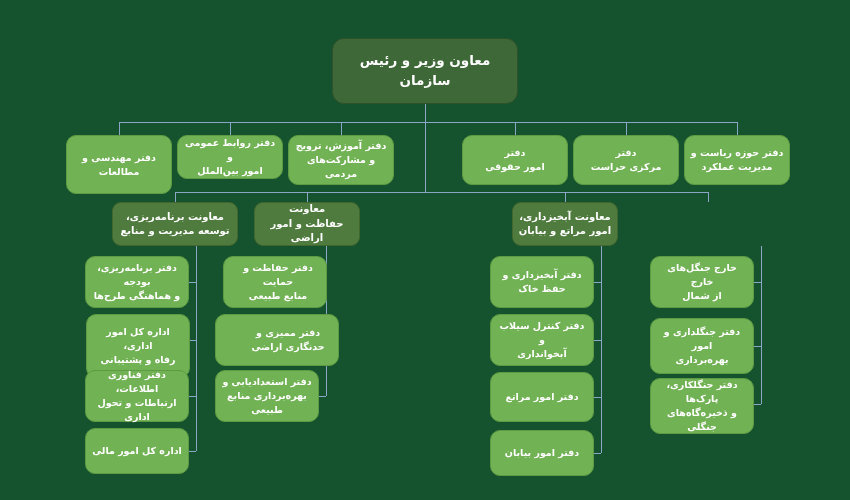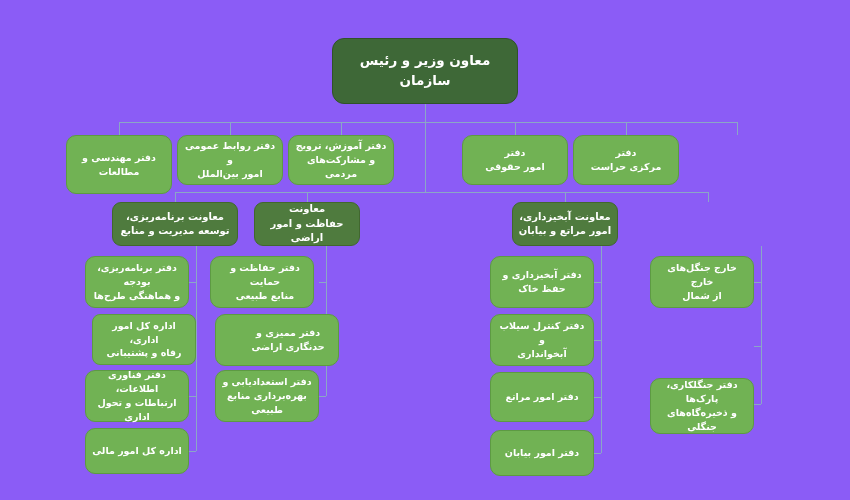--- a/index.html
+++ b/index.html
@@ -1,16 +1,16 @@
 <!DOCTYPE html>
 <html lang="fa"><head>
 <meta charset="utf-8">
 <style>
   html,body{margin:0;padding:0;background:#ffffff;}
-  .canvas{position:relative;width:850px;height:500px;background:#8b5cf6;overflow:hidden;
+  .canvas{position:relative;width:850px;height:500px;background:#14532d;overflow:hidden;
           font-family:"DejaVu Sans",sans-serif;}
   .node{position:absolute;display:flex;align-items:center;justify-content:center;
         text-align:center;color:#ffffff;font-weight:bold;border-radius:10px;
         white-space:pre-line;direction:rtl;line-height:1.45;box-sizing:border-box;padding:2px 4px;}
   .root{background:#3e6837;border:1px solid #30522b;font-size:13.5px;border-radius:12px;}
   .dep{background:#4f7b3e;border:1px solid #41672f;font-size:10px;border-radius:9px;}
   .office{background:#71b254;border:1px solid #5d9a43;font-size:9.5px;}
   .vline,.hline{position:absolute;background:#8ba6c6;}
   .vline{width:1px;}
   .hline{height:1px;}
@@ -51,56 +51,60 @@
   <div class="hline" style="left:594px;top:453px;width:7px;"></div>
   <div class="vline" style="left:761px;top:246px;height:158px;"></div>
   <div class="hline" style="left:754px;top:282px;width:7px;"></div>
   <div class="hline" style="left:754px;top:346px;width:7px;"></div>
   <div class="hline" style="left:754px;top:404px;width:7px;"></div>
 
   <div class="node root" style="left:332px;top:38px;width:186px;height:66px;">معاون وزیر و رئیس سازمان</div>
 
   <div class="node office" style="left:66px;top:135px;width:106px;height:59px;">دفتر مهندسی و
 مطالعات</div>
-  <div class="node office" style="left:177px;top:135px;width:106px;height:50px;">دفتر روابط عمومی و
+  <div class="node office" style="left:177px;top:135px;width:106px;height:44px;">دفتر روابط عمومی و
 امور بین‌الملل</div>
   <div class="node office" style="left:288px;top:135px;width:106px;height:50px;">دفتر آموزش، ترویج
 و مشارکت‌های مردمی</div>
   <div class="node office" style="left:462px;top:135px;width:106px;height:50px;">دفتر
 امور حقوقی</div>
   <div class="node office" style="left:573px;top:135px;width:106px;height:50px;">دفتر
 مرکزی حراست</div>
+  <div class="node office" style="left:684px;top:135px;width:106px;height:50px;">دفتر حوزه ریاست و
+مدیریت عملکرد</div>
 
   <div class="node dep" style="left:112px;top:202px;width:126px;height:44px;">معاونت برنامه‌ریزی،
 توسعه مدیریت و منابع</div>
   <div class="node dep" style="left:254px;top:202px;width:106px;height:44px;">معاونت
 حفاظت و امور اراضی</div>
   <div class="node dep" style="left:512px;top:202px;width:106px;height:44px;">معاونت آبخیزداری،
 امور مراتع و بیابان</div>
 
   <div class="node office" style="left:85px;top:256px;width:104px;height:52px;">دفتر برنامه‌ریزی، بودجه
 و هماهنگی طرح‌ها</div>
-  <div class="node office" style="left:92px;top:314px;width:104px;height:51px;border-radius:8px;">اداره کل امور اداری،
+  <div class="node office" style="left:86px;top:314px;width:104px;height:64px;">اداره کل امور اداری،
 رفاه و پشتیبانی</div>
   <div class="node office" style="left:85px;top:370px;width:104px;height:52px;">دفتر فناوری اطلاعات،
 ارتباطات و تحول اداری</div>
   <div class="node office" style="left:85px;top:428px;width:104px;height:46px;">اداره کل امور مالی</div>
 
-  <div class="node office" style="left:210px;top:256px;width:104px;height:52px;padding-left:10px;">دفتر حفاظت و حمایت
+  <div class="node office" style="left:223px;top:256px;width:104px;height:52px;padding-left:10px;">دفتر حفاظت و حمایت
 منابع طبیعی</div>
   <div class="node office" style="left:215px;top:314px;width:124px;height:52px;padding-left:26px;">دفتر ممیزی و
 حدنگاری اراضی</div>
   <div class="node office" style="left:215px;top:370px;width:104px;height:52px;">دفتر استعدادیابی و
 بهره‌برداری منابع طبیعی</div>
 
   <div class="node office" style="left:490px;top:256px;width:104px;height:52px;">دفتر آبخیزداری و
 حفظ خاک</div>
   <div class="node office" style="left:490px;top:314px;width:104px;height:52px;">دفتر کنترل سیلاب و
 آبخوانداری</div>
   <div class="node office" style="left:490px;top:372px;width:104px;height:50px;">دفتر امور مراتع</div>
   <div class="node office" style="left:490px;top:430px;width:104px;height:46px;">دفتر امور بیابان</div>
 
   <div class="node office" style="left:650px;top:256px;width:104px;height:52px;">خارج جنگل‌های خارج
 از شمال</div>
+  <div class="node office" style="left:650px;top:318px;width:104px;height:56px;">دفتر جنگلداری و امور
+بهره‌برداری</div>
   <div class="node office" style="left:650px;top:378px;width:104px;height:56px;">دفتر جنگلکاری، پارک‌ها
 و ذخیره‌گاه‌های جنگلی</div>
 
 </div>
 
 </body></html>

